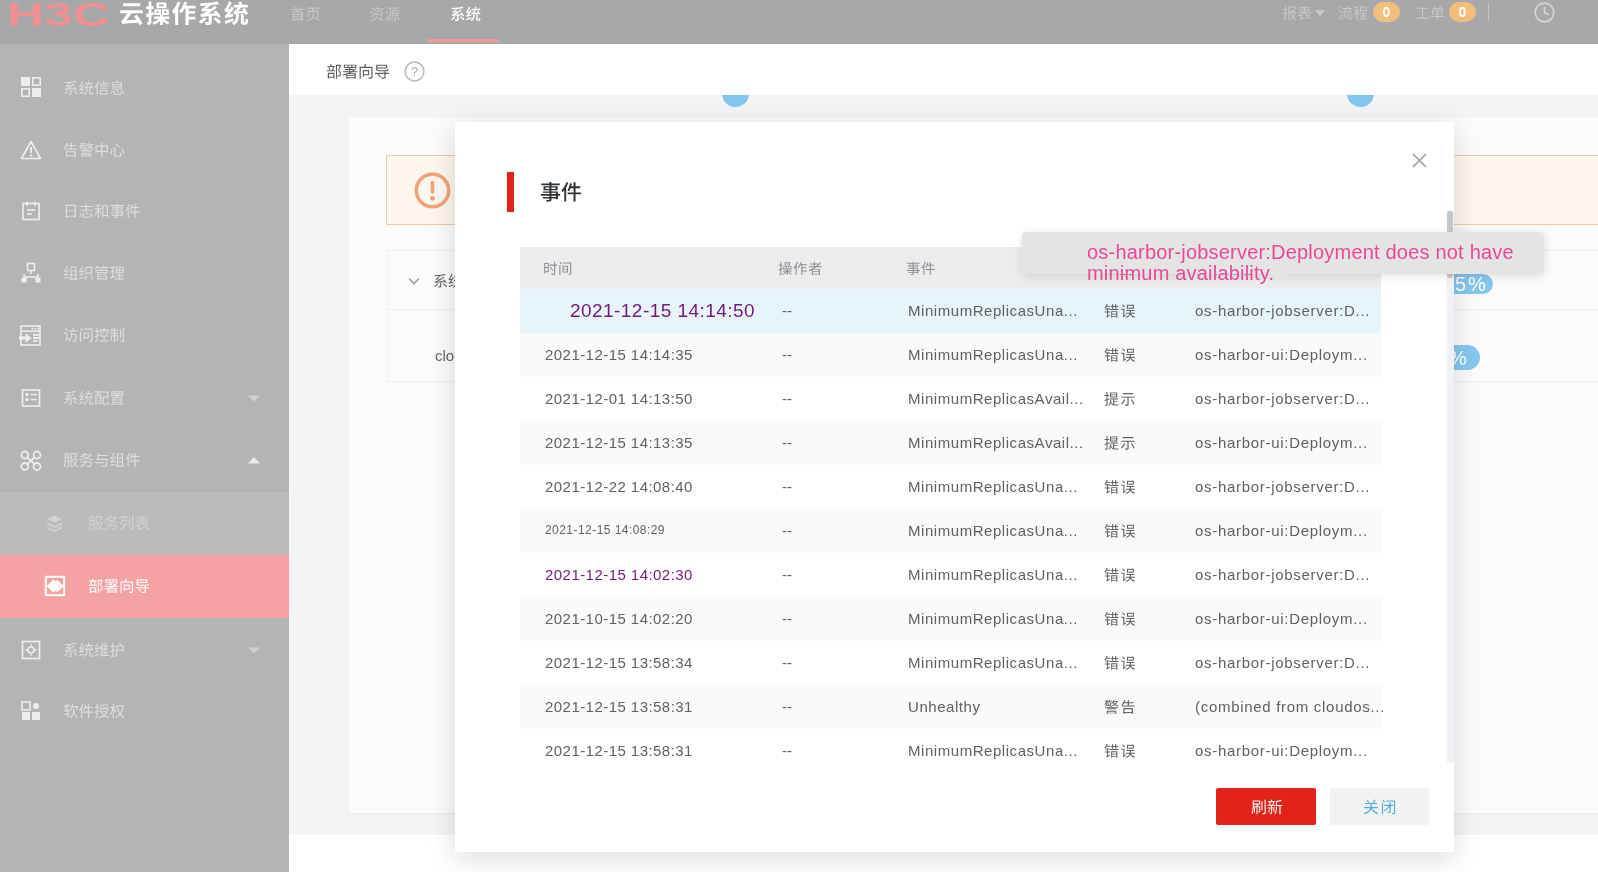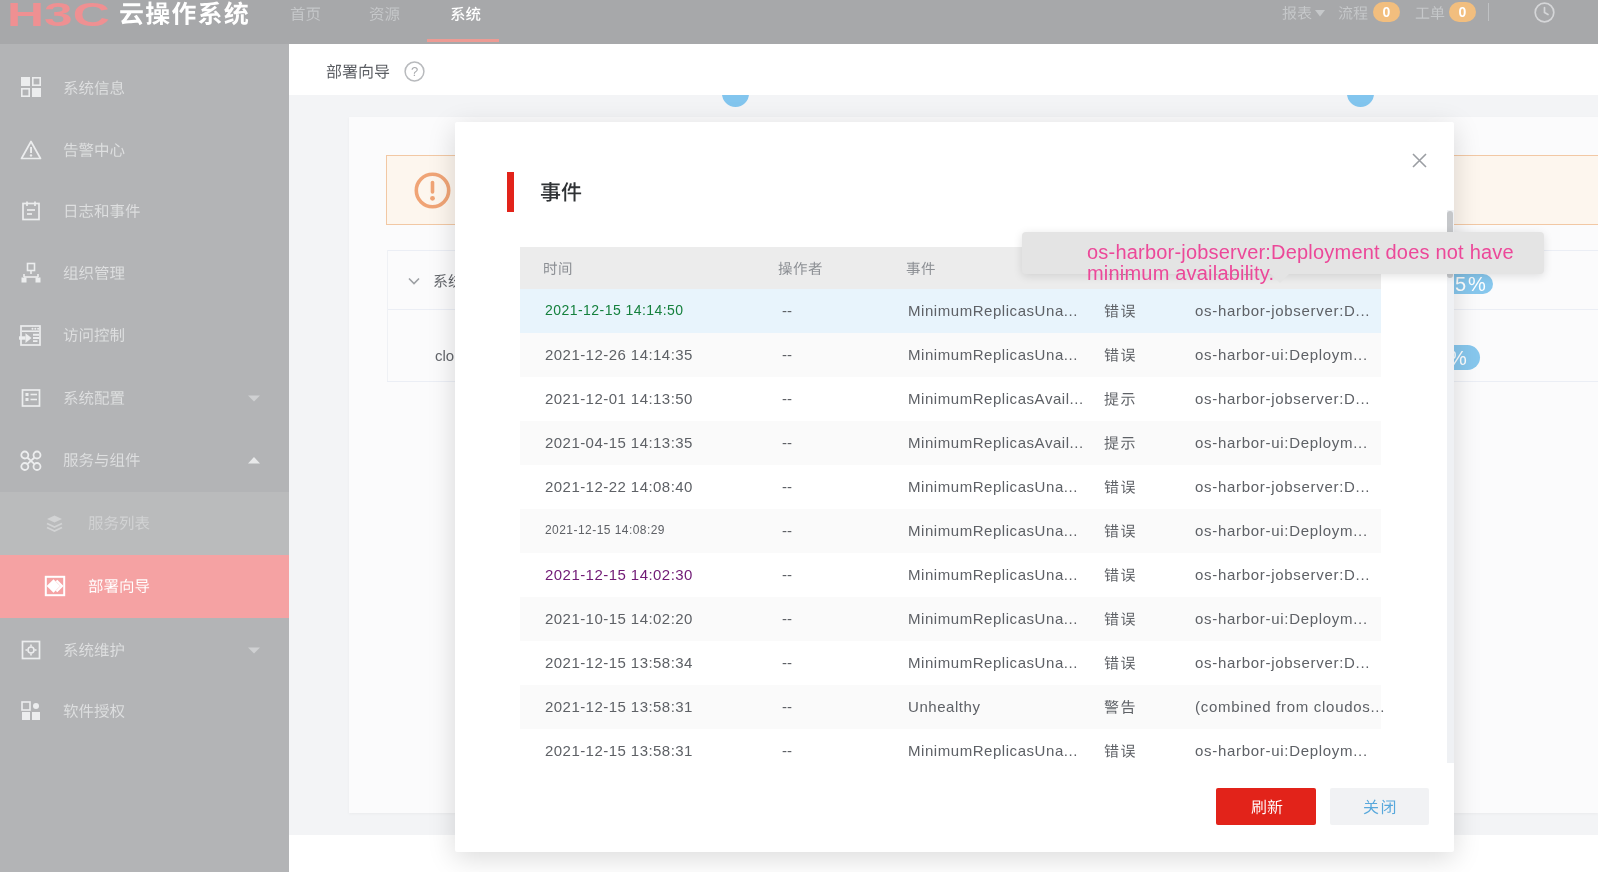--- a/index.html
+++ b/index.html
@@ -331,35 +331,35 @@
       <use href="#g29" x="3000"></use>
     </g>
   </svg>
 <div class="a" style="left:455px;top:122px;width:999px;height:730px;background:#fff;border-radius:2px;box-shadow:0 6px 28px rgba(0,0,0,0.15)"></div>
 <svg class="a" style="left:1411px;top:152px" width="17" height="17" viewBox="0 0 17 17">
     <path d="M2 2 L15 15 M15 2 L2 15" stroke="#9B9EA3" stroke-width="1.6"></path>
   </svg>
 <div class="a" style="left:507px;top:172px;width:7px;height:40px;background:#E2231A"></div>
 <div class="a" style="left:520px;top:247px;width:861px;height:42px;background:#ECECEC"></div>
 <div class="a" style="left:520px;top:289px;width:861px;height:44px;background:#E8F4FC"></div>
-<div class="a" style="left:545px;top:300px;font-size:14px;line-height:21px;letter-spacing:0.45px;color:#15803d">2021-12-15 14:14:50</div>
+<div class="a" style="left:570px;top:300px;font-size:19px;line-height:21px;letter-spacing:0.45px;color:#701a75">2021-12-15 14:14:50</div>
 <div class="a" style="left:782px;top:300px;font-size:15px;line-height:21px;color:#5E6166">--</div>
 <div class="a" style="left:908px;top:300px;font-size:15px;line-height:21px;letter-spacing:0.55px;color:#5E6166">MinimumReplicasUna...</div>
 <div class="a" style="left:1195px;top:300px;font-size:15px;line-height:21px;letter-spacing:0.7px;color:#5E6166">os-harbor-jobserver:D...</div>
 <div class="a" style="left:520px;top:333px;width:861px;height:44px;background:#FAFAFA"></div>
-<div class="a" style="left:545px;top:344px;font-size:15px;line-height:21px;letter-spacing:0.45px;color:#5E6166">2021-12-26 14:14:35</div>
+<div class="a" style="left:545px;top:344px;font-size:15px;line-height:21px;letter-spacing:0.45px;color:#5E6166">2021-12-15 14:14:35</div>
 <div class="a" style="left:782px;top:344px;font-size:15px;line-height:21px;color:#5E6166">--</div>
 <div class="a" style="left:908px;top:344px;font-size:15px;line-height:21px;letter-spacing:0.55px;color:#5E6166">MinimumReplicasUna...</div>
 <div class="a" style="left:1195px;top:344px;font-size:15px;line-height:21px;letter-spacing:0.7px;color:#5E6166">os-harbor-ui:Deploym...</div>
 <div class="a" style="left:545px;top:388px;font-size:15px;line-height:21px;letter-spacing:0.45px;color:#5E6166">2021-12-01 14:13:50</div>
 <div class="a" style="left:782px;top:388px;font-size:15px;line-height:21px;color:#5E6166">--</div>
 <div class="a" style="left:908px;top:388px;font-size:15px;line-height:21px;letter-spacing:0.55px;color:#5E6166">MinimumReplicasAvail...</div>
 <div class="a" style="left:1195px;top:388px;font-size:15px;line-height:21px;letter-spacing:0.7px;color:#5E6166">os-harbor-jobserver:D...</div>
 <div class="a" style="left:520px;top:421px;width:861px;height:44px;background:#FAFAFA"></div>
-<div class="a" style="left:545px;top:432px;font-size:15px;line-height:21px;letter-spacing:0.45px;color:#5E6166">2021-04-15 14:13:35</div>
+<div class="a" style="left:545px;top:432px;font-size:15px;line-height:21px;letter-spacing:0.45px;color:#5E6166">2021-12-15 14:13:35</div>
 <div class="a" style="left:782px;top:432px;font-size:15px;line-height:21px;color:#5E6166">--</div>
 <div class="a" style="left:908px;top:432px;font-size:15px;line-height:21px;letter-spacing:0.55px;color:#5E6166">MinimumReplicasAvail...</div>
 <div class="a" style="left:1195px;top:432px;font-size:15px;line-height:21px;letter-spacing:0.7px;color:#5E6166">os-harbor-ui:Deploym...</div>
 <div class="a" style="left:545px;top:476px;font-size:15px;line-height:21px;letter-spacing:0.45px;color:#5E6166">2021-12-22 14:08:40</div>
 <div class="a" style="left:782px;top:476px;font-size:15px;line-height:21px;color:#5E6166">--</div>
 <div class="a" style="left:908px;top:476px;font-size:15px;line-height:21px;letter-spacing:0.55px;color:#5E6166">MinimumReplicasUna...</div>
 <div class="a" style="left:1195px;top:476px;font-size:15px;line-height:21px;letter-spacing:0.7px;color:#5E6166">os-harbor-jobserver:D...</div>
 <div class="a" style="left:520px;top:509px;width:861px;height:44px;background:#FAFAFA"></div>
 <div class="a" style="left:545px;top:520px;font-size:12px;line-height:21px;letter-spacing:0.45px;color:#5E6166">2021-12-15 14:08:29</div>
 <div class="a" style="left:782px;top:520px;font-size:15px;line-height:21px;color:#5E6166">--</div>

